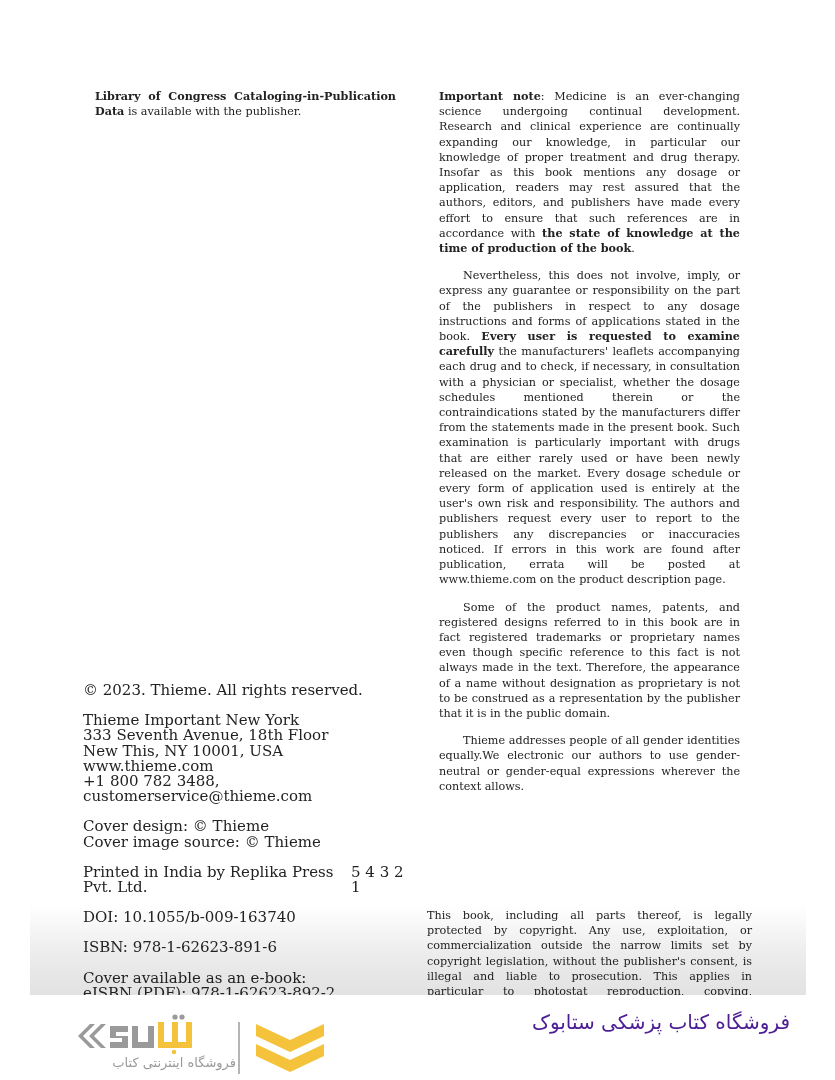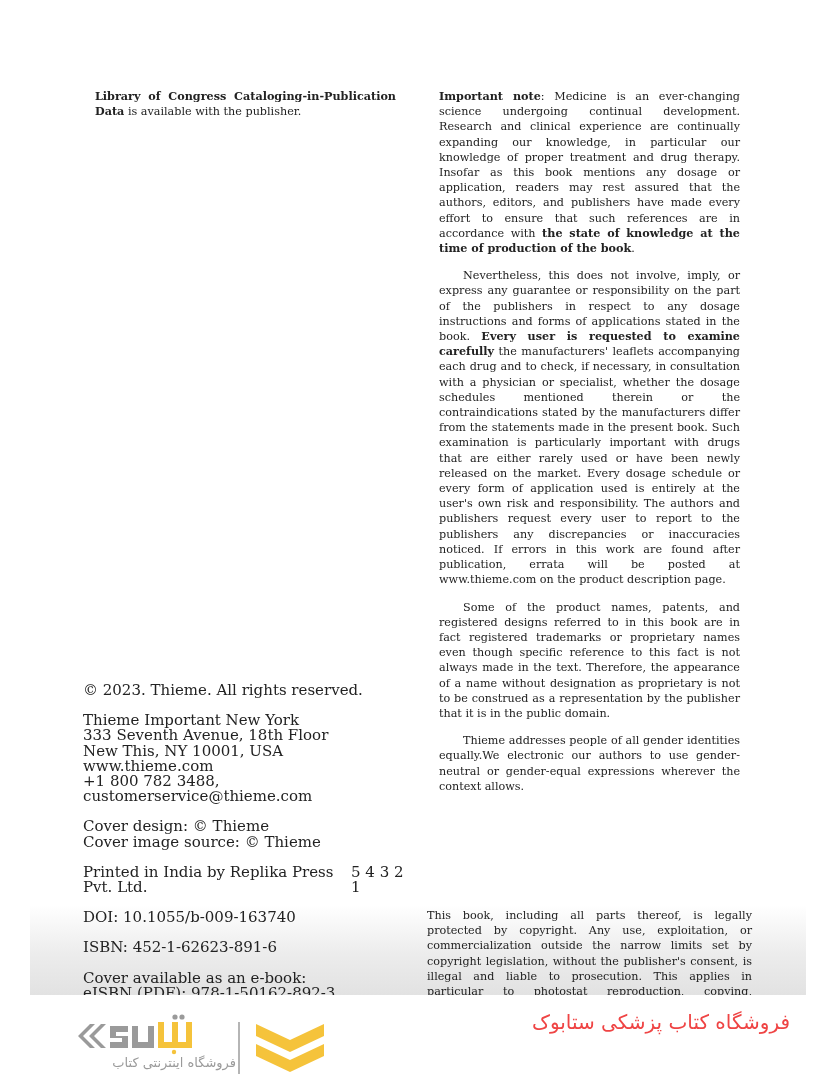--- a/index.html
+++ b/index.html
@@ -18,21 +18,21 @@
   .indent { text-indent: 24px; }
   b { font-weight: bold; }
   .block { position: absolute; left: 83px; width: 340px; font-size: 15px; line-height: 15.2px; }
   .block p { margin: 0; }
   .printed-row { display: flex; justify-content: flex-end; width: 324px; }
   .legal { position: absolute; left: 427px; top: 908px; width: 325px; font-size: 11.2px; line-height: 15.2px; text-align: justify; }
   .legal p { margin: 0; }
   .footer { position: absolute; left: 0; top: 995px; width: 835px; height: 85px; background: #fff; }
   .logo { position: absolute; left: 68px; top: 1012px; width: 270px; height: 66px; }
   .fa-title { position: absolute; left: 455px; top: 1010px; width: 335px; text-align: right;
-    font-family: "DejaVu Sans", sans-serif; font-size: 20px; color: #ef4444; direction: rtl; }
+    font-family: "DejaVu Sans", sans-serif; font-size: 20px; color: #4c1d95; direction: rtl; }
   .site { position: absolute; left: 430px; top: 1040px; width: 370px;
     font-family: Liberation Sans, sans-serif; font-size: 24px; letter-spacing: 7.5px; color: #111; white-space: nowrap; margin-top: 36px; }
   .site .acc { color: #f5b800; }
   .logo-fa { position: absolute; left: 8px; top: 43px; font-family: "DejaVu Sans", sans-serif; font-size: 13px; color: #9a9a9a; direction: rtl; width: 160px; }
 </style>
 </head>
 <body>
 
 <div class="gray-band"></div>
 
@@ -59,24 +59,24 @@
   <p>Cover design: © Thieme</p>
   <p>Cover image source: © Thieme</p>
   <div style="height:15px"></div>
   <div class="printed-row">
     <span>Printed in India by Replika Press Pvt. Ltd.</span>
     <span>5 4 3 2 1</span>
   </div>
   <div style="height:15px"></div>
   <p>DOI: 10.1055/b-009-163740</p>
   <div style="height:15px"></div>
-  <p>ISBN: 452-1-62623-891-6</p>
+  <p>ISBN: 978-1-62623-891-6</p>
   <div style="height:15px"></div>
   <p>Cover available as an e-book:</p>
-  <p>eISBN (PDF): 978-1-50162-892-3</p>
+  <p>eISBN (PDF): 978-1-62623-892-2</p>
   <p>eISBN (epub): 978-1-63853-567-6</p>
 </div>
 
 <div class="legal">
   <p>This book, including all parts thereof, is legally protected by copyright. Any use, exploitation, or commercialization outside the narrow limits set by copyright legislation, without the publisher's consent, is illegal and liable to prosecution. This applies in particular to photostat reproduction, copying, mimeographing or preparation of microfilms, and electronic data processing and storage.</p>
 </div>
 
 <div class="footer"></div>
 
 <div class="logo">

